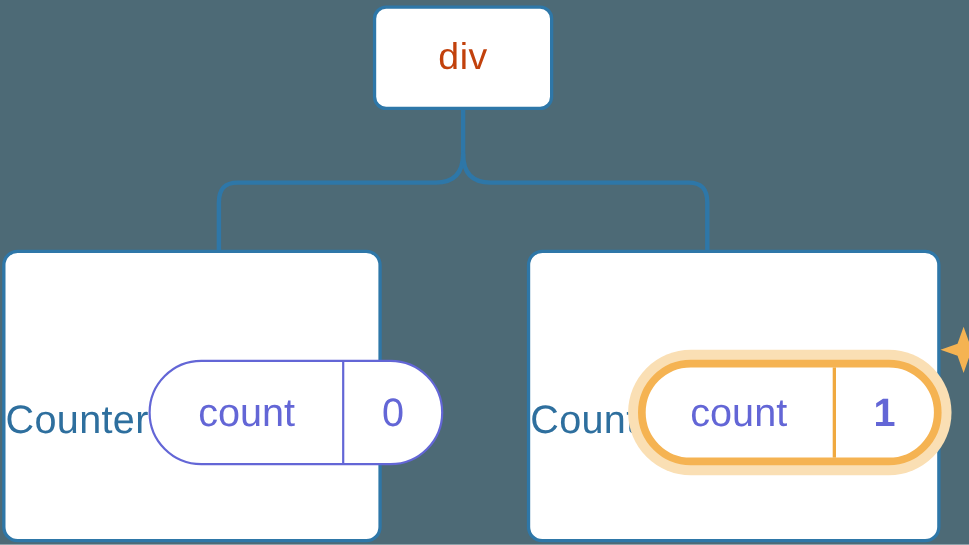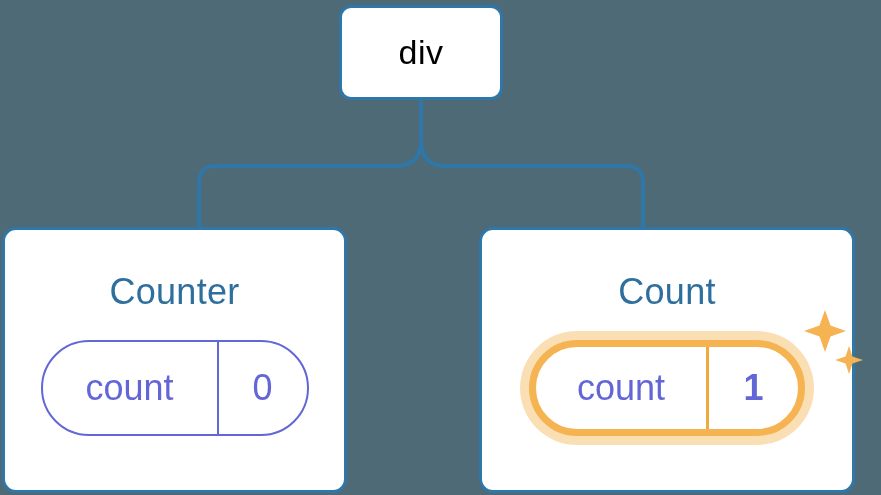--- a/index.html
+++ b/index.html
@@ -39,33 +39,33 @@
     background: #ffffff;
     border: 3px solid #2e77a8;
     border-radius: 12px;
     box-sizing: border-box;
     display: flex;
     align-items: center;
     justify-content: center;
   }
   .root-label {
     font-size: 34px;
-    color: #000000;
+    color: #c2410c;
     letter-spacing: 0.5px;
   }
 
   
   .card {
     position: absolute;
     background: #ffffff;
     border: 3px solid #2e77a8;
     border-radius: 14px;
     box-sizing: border-box;
     display: flex;
-    flex-direction: column;
+    flex-direction: row;
     align-items: center;
     text-align: right;
   }
   .card-left {
     left: 2px;
     top: 227px;
     width: 345px;
     height: 266px;
   }
   .card-right {

